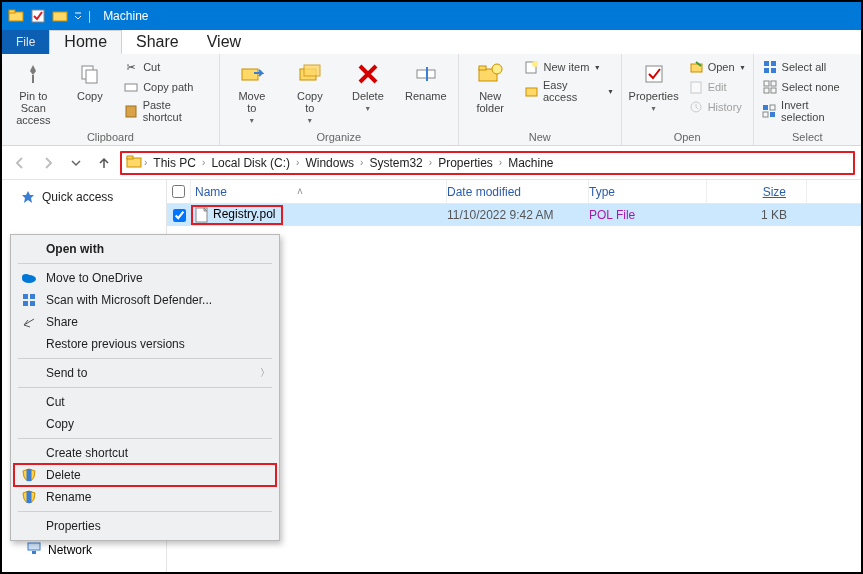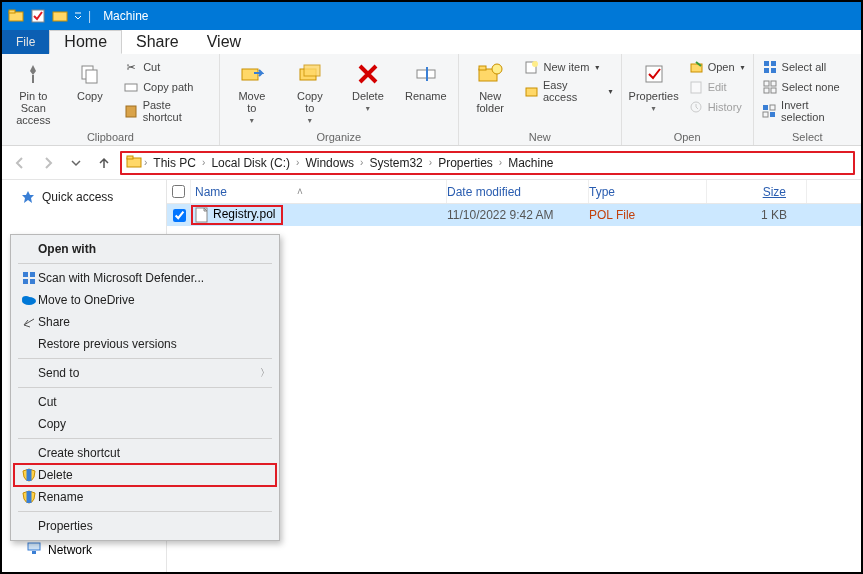--- a/index.html
+++ b/index.html
@@ -39,24 +39,24 @@
 .colhdr .ncol { width: 256px; padding-left: 4px; }
 .colhdr .dcol { width: 142px; }
 .colhdr .tcol { width: 118px; }
 .colhdr .scol { width: 100px; text-align: right; padding-right: 20px; text-decoration: underline; }
 .colhdr > div { border-right: 1px solid #eee; height: 100%; display: flex; align-items: center; }
 .filerow { height: 22px; background: #cce8ff; display: flex; align-items: center; font-size: 12px; }
 .filerow .chkcol { width: 24px; display: flex; justify-content: center; }
 .filerow .ncol { width: 256px; display: flex; align-items: center; gap: 4px; }
 .filerow .namebox { border: 2px solid #e01b24; display: flex; gap: 4px; padding: 0 6px 0 2px; height: 20px; }
 .filerow .dcol { width: 142px; color: #555; }
-.filerow .tcol { width: 118px; color: #c2410c; }
+.filerow .tcol { width: 118px; color: #a21caf; }
 .filerow .scol { width: 100px; text-align: right; color: #555; padding-right: 20px; }
 .ctxmenu { position: absolute; left: 8px; top: 232px; width: 270px; background: #eef0f2; border: 1px solid #b8b8b8; box-shadow: 2px 3px 6px rgba(0,0,0,0.25); padding: 3px; z-index: 50; }
-.ctxmenu .row { display: flex; align-items: center; height: 22px; padding: 0 6px; font-size: 12px; color: #222; }
+.ctxmenu .row { display: flex; align-items: center; height: 22px; padding: 0 6px; font-size: 12px; color: #222; gap: 8px; }
 .ctxmenu .row.bold { font-weight: 600; }
 .ctxmenu .row .cico { width: 18px; height: 18px; display: flex; align-items: center; justify-content: center; }
 .ctxmenu .row .lbl { flex: 1; }
 .ctxmenu .row .arrow { color: #555; font-size: 10px; }
 .ctxmenu .sep { height: 1px; background: #d0d0d0; margin: 3px 4px; }
 .ctxmenu .row.hl { outline: 2px solid #e01b24; outline-offset: -1px; }
 input[type=checkbox] { width: 13px; height: 13px; }
 .network-item { position: absolute; left: 24px; top: 538px; display: flex; align-items: center; gap: 6px; font-size: 12px; }
 </style>
 </head>
@@ -412,40 +412,40 @@
 </div>
 
 <div class="ctxmenu">
   <div class="row bold">
       <span class="cico"></span>
       <span class="lbl">Open with</span>
     </div>
   <div class="sep"></div>
   <div class="row">
       <span class="cico">
+        <svg width="16" height="12">
+          <ellipse cx="8" cy="7" rx="7" ry="4" fill="#0078d7"></ellipse>
+          <ellipse cx="5" cy="5" rx="4" ry="3" fill="#0078d7"></ellipse>
+        </svg>
+      </span>
+      <span class="lbl">Move to OneDrive</span>
+    </div>
+  <div class="row">
+      <span class="cico">
         <svg width="14" height="14">
           <rect x="1" y="1" width="5" height="5" fill="#3a7fd5"></rect>
           <rect x="8" y="1" width="5" height="5" fill="#3a7fd5"></rect>
           <rect x="1" y="8" width="5" height="5" fill="#3a7fd5"></rect>
           <rect x="8" y="8" width="5" height="5" fill="#3a7fd5"></rect>
         </svg>
       </span>
       <span class="lbl">Scan with Microsoft Defender...</span>
     </div>
   <div class="row">
       <span class="cico">
-        <svg width="16" height="12">
-          <ellipse cx="8" cy="7" rx="7" ry="4" fill="#0078d7"></ellipse>
-          <ellipse cx="5" cy="5" rx="4" ry="3" fill="#0078d7"></ellipse>
-        </svg>
-      </span>
-      <span class="lbl">Move to OneDrive</span>
-    </div>
-  <div class="row">
-      <span class="cico">
         <svg width="14" height="14">
           <path d="M2 10 L12 4 M2 10 L8 12 M2 10 L6 5" stroke="#555" fill="none"></path>
         </svg>
       </span>
       <span class="lbl">Share</span>
     </div>
   <div class="row">
       <span class="cico"></span>
       <span class="lbl">Restore previous versions</span>
     </div>

